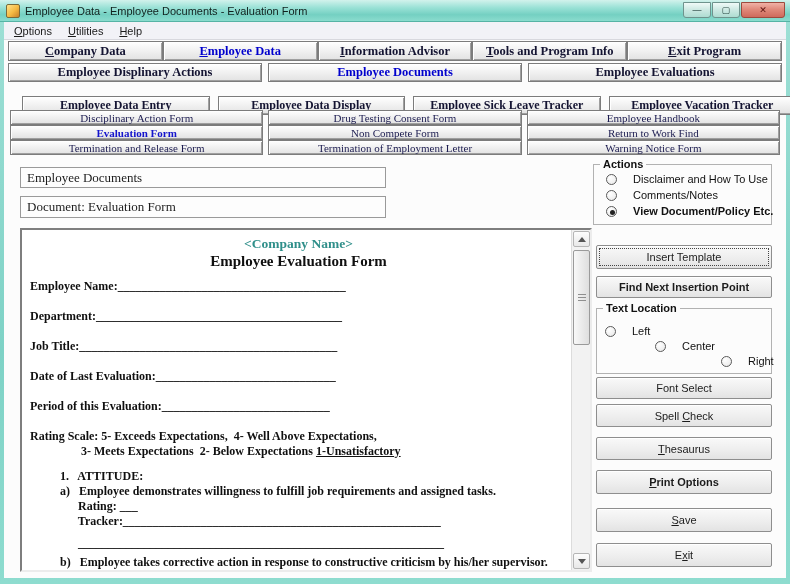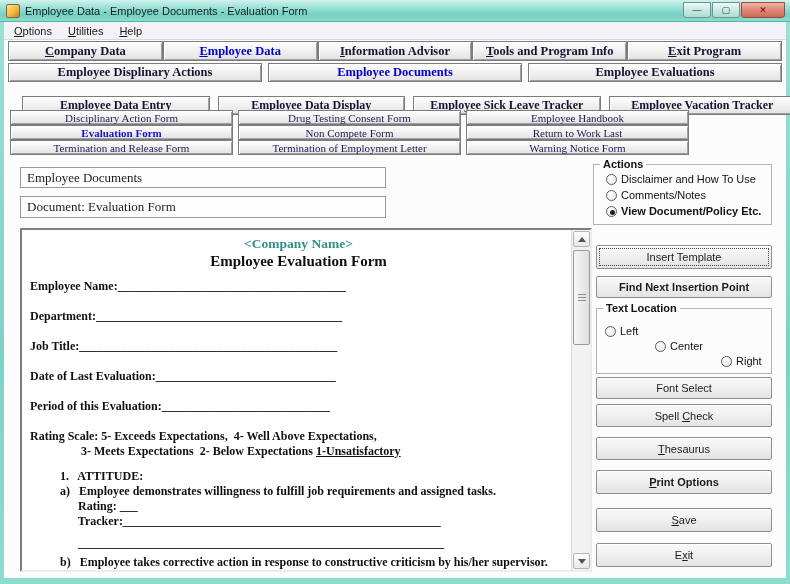--- a/index.html
+++ b/index.html
@@ -66,21 +66,21 @@
   .sbtn.active{ color:#0000cd; }
 
   .nav1{ position:absolute; left:4px; top:1px; width:774px; height:20px; display:flex; }
   .nav1 .sbtn{ flex:1; font-size:12.5px; }
   .nav2{ position:absolute; left:4px; top:23px; width:774px; height:19px; display:flex; gap:6px; }
   .nav2 .sbtn{ flex:1; font-size:12.5px; }
   .nav3{ position:absolute; left:18px; top:43px; width:774px; height:19px; display:flex; gap:8px;margin-top:13px; }
   .nav3 .sbtn{ flex:1; font-size:12px; }
 
   .docgrid{
-    position:absolute; left:6px; top:70px; width:679px;
+    position:absolute; left:6px; top:70px; width:770px;
     display:grid; grid-template-columns:1fr 1fr 1fr; grid-auto-rows:15px; column-gap:5px;
   }
   .docgrid .sbtn{ font-size:11px; font-weight:normal; color:#1c1c50; }
   .docgrid .sbtn.active{ font-weight:bold; color:#1414cc; }
 
   
   .label-box{
     position:absolute; left:16px; width:366px; height:21px;
     border:1px solid #9a9a9a; background:#fdfdfd;
     font-family:"Liberation Serif", serif; font-size:13px; color:#1c1c1c;
@@ -88,21 +88,21 @@
   }
   .label-box.section{ top:127px; }
   .label-box.document{ top:156px; height:22px; }
 
   
   .groupbox{ position:absolute; border:1px solid #b2b2b2; background:#fcfcfc; }
   .groupbox .legend{
     position:absolute; top:-7px; left:6px; background:#fcfcfc; padding:0 3px;
     font-size:11px; font-weight:bold; color:#111;
   }
-  .radio-row{ position:absolute; display:flex; align-items:center; gap:4px; cursor:default; }
+  .radio-row{ position:absolute; display:flex; align-items:center; gap:16px; cursor:default; }
   .radio{
     width:11px; height:11px; border:1px solid #5a5a5a; border-radius:50%;
     background:radial-gradient(circle at 35% 30%,#ffffff 0%,#eeeeee 70%,#d6d6d6 100%);
     position:relative; flex:0 0 auto;
   }
   .radio.checked::after{
     content:""; position:absolute; left:3px; top:3px; width:5px; height:5px;
     border-radius:50%; background:#222;
   }
   .radio-label{ font-size:11px; color:#111; white-space:nowrap; }
@@ -254,21 +254,21 @@
       <div class="sbtn">
           <span>Employee Handbook</span>
         </div>
       <div class="sbtn active">
           <span>Evaluation Form</span>
         </div>
       <div class="sbtn">
           <span>Non Compete Form</span>
         </div>
       <div class="sbtn">
-          <span>Return to Work Last</span>
+          <span>Return to Work Find</span>
         </div>
       <div class="sbtn">
           <span>Termination and Release Form</span>
         </div>
       <div class="sbtn">
           <span>Termination of Employment Letter</span>
         </div>
       <div class="sbtn">
           <span>Warning Notice Form</span>
         </div>

